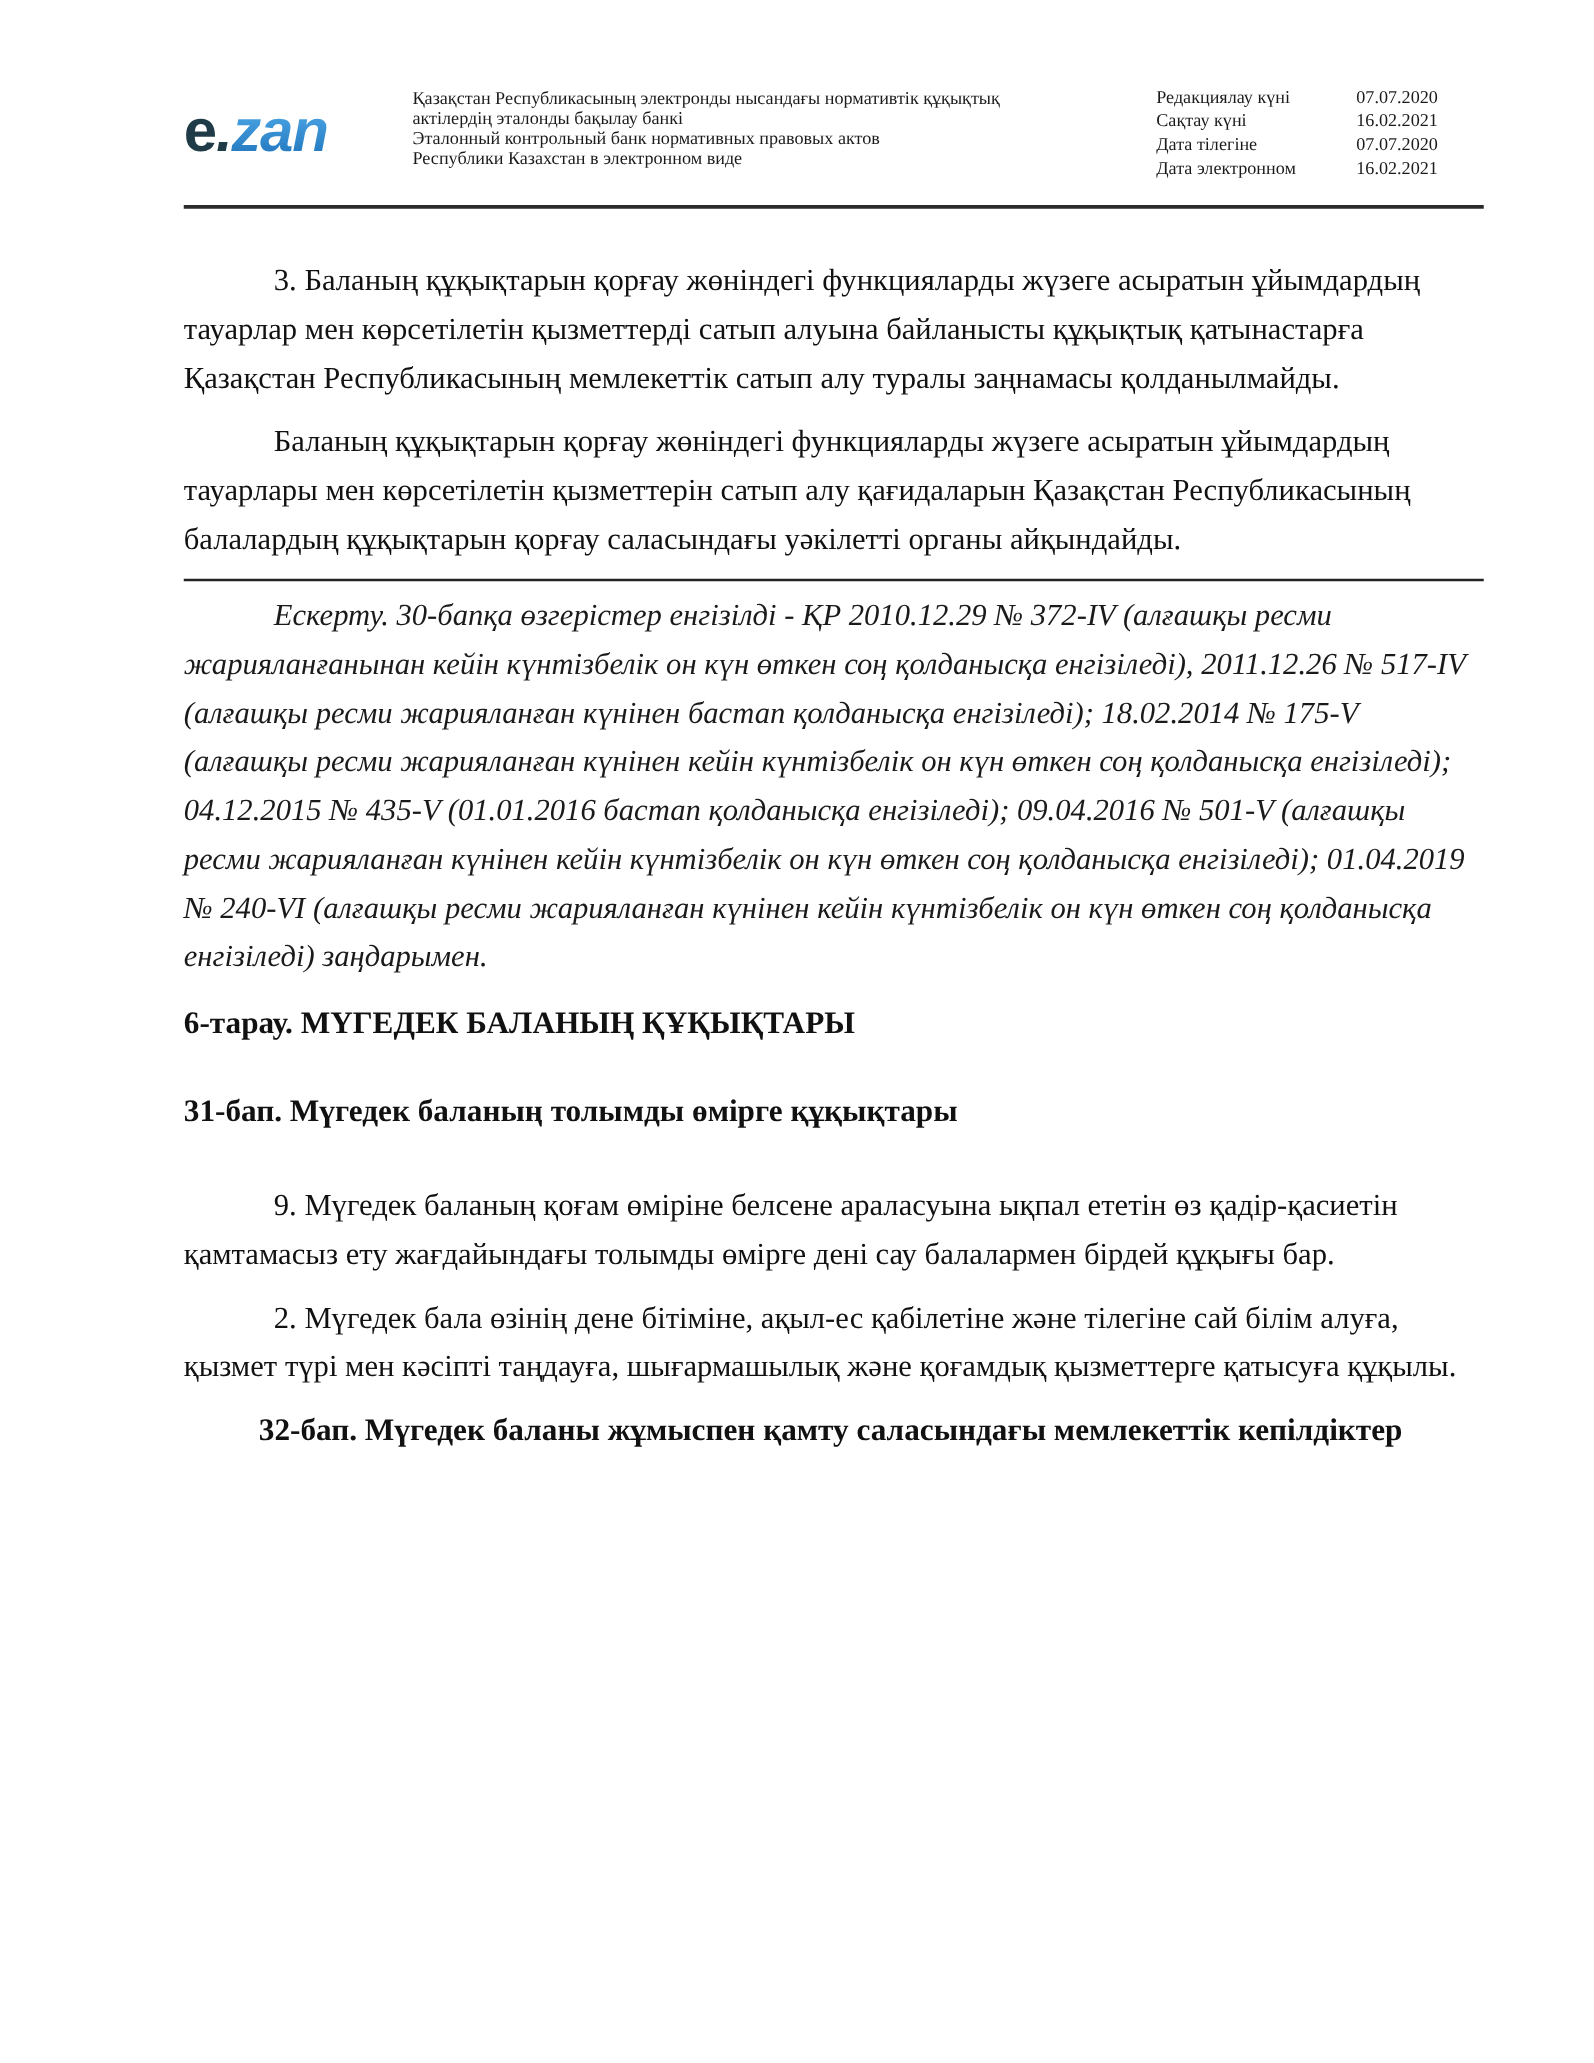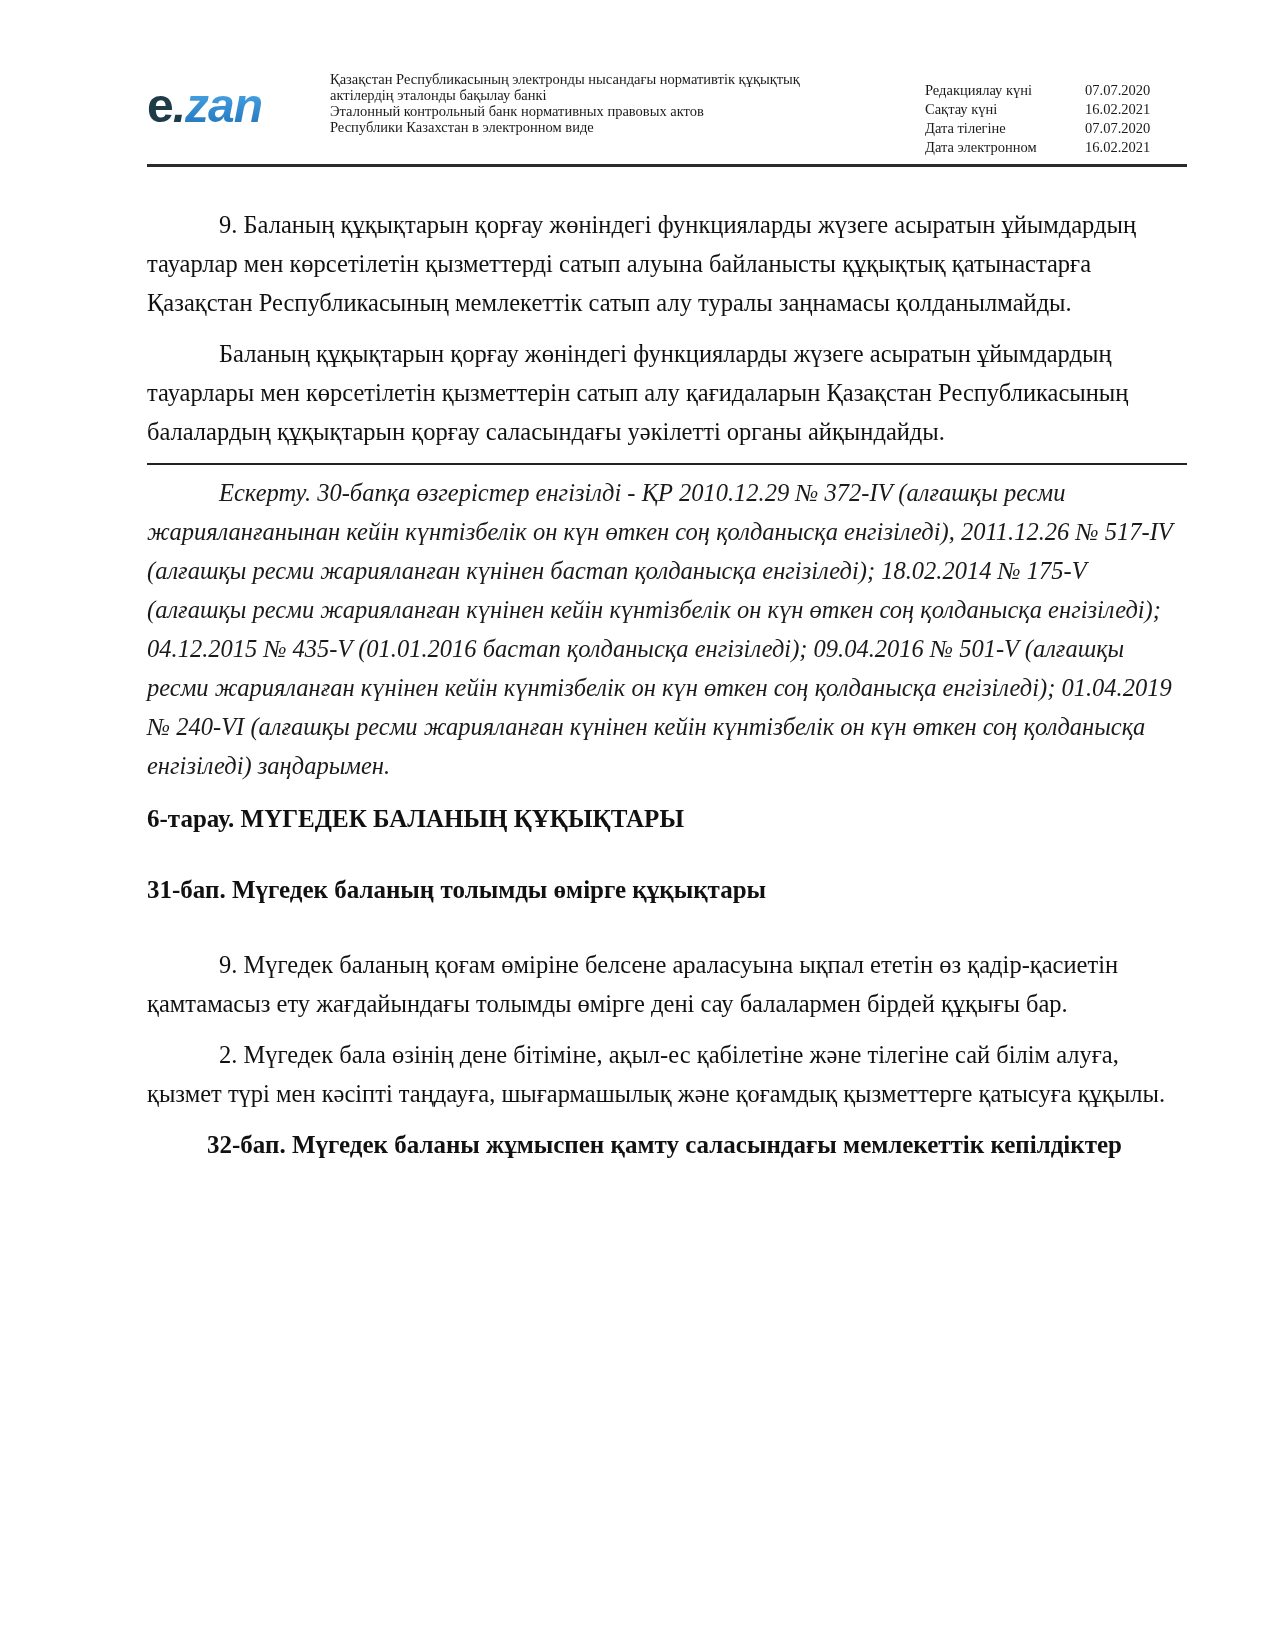--- a/index.html
+++ b/index.html
@@ -48,21 +48,21 @@
       top: 9px;
       width: 560px;
       font-size: 14.5px;
       line-height: 16px;
       color: #1a1a1a;
     }
     .header-source div { white-space: nowrap; }
     .header-dates {
       position: absolute;
       left: 778px;
-      top: 19px;
+      top: 7px;
       font-size: 14.5px;
       line-height: 19px;
       color: #1a1a1a;
     }
     .date-row { display: flex; white-space: nowrap; }
     .date-label { width: 160px; }
     .date-value { width: 90px; }
     .header-rule {
       position: absolute;
       left: 147px;
@@ -133,21 +133,21 @@
     </div>
     <div class="date-row">
       <span class="date-label">Дата электронном</span>
       <span class="date-value">16.02.2021</span>
     </div>
   </div>
 </div>
 <div class="header-rule"></div>
 
 <div class="content">
-  <p class="para">9. Баланың құқықтарын қорғау жөніндегі функцияларды жүзеге асыратын ұйымдардың тауарлар мен көрсетілетін қызметтерді сатып алуына байланысты құқықтық қатынастарға Қазақстан Республикасының мемлекеттік сатып алу туралы заңнамасы қолданылмайды.</p>
+  <p class="para">3. Баланың құқықтарын қорғау жөніндегі функцияларды жүзеге асыратын ұйымдардың тауарлар мен көрсетілетін қызметтерді сатып алуына байланысты құқықтық қатынастарға Қазақстан Республикасының мемлекеттік сатып алу туралы заңнамасы қолданылмайды.</p>
   <p class="para">Баланың құқықтарын қорғау жөніндегі функцияларды жүзеге асыратын ұйымдардың тауарлары мен көрсетілетін қызметтерін сатып алу қағидаларын Қазақстан Республикасының балалардың құқықтарын қорғау саласындағы уәкілетті органы айқындайды.</p>
   <div class="divider"></div>
   <p class="para note">Ескерту. 30-бапқа өзгерістер енгізілді - ҚР 2010.12.29 № 372-IV (алғашқы ресми жарияланғанынан кейін күнтізбелік он күн өткен соң қолданысқа енгізіледі), 2011.12.26 № 517-IV (алғашқы ресми жарияланған күнінен бастап қолданысқа енгізіледі); 18.02.2014 № 175-V (алғашқы ресми жарияланған күнінен кейін күнтізбелік он күн өткен соң қолданысқа енгізіледі); 04.12.2015 № 435-V (01.01.2016 бастап қолданысқа енгізіледі); 09.04.2016 № 501-V (алғашқы ресми жарияланған күнінен кейін күнтізбелік он күн өткен соң қолданысқа енгізіледі); 01.04.2019 № 240-VI (алғашқы ресми жарияланған күнінен кейін күнтізбелік он күн өткен соң қолданысқа енгізіледі) заңдарымен.</p>
   <h2 class="heading chapter">6-тарау. МҮГЕДЕК БАЛАНЫҢ ҚҰҚЫҚТАРЫ</h2>
   <h3 class="heading article">31-бап. Мүгедек баланың толымды өмірге құқықтары</h3>
   <p class="para">9. Мүгедек баланың қоғам өміріне белсене араласуына ықпал ететін өз қадір-қасиетін қамтамасыз ету жағдайындағы толымды өмірге дені сау балалармен бірдей құқығы бар.</p>
   <p class="para">2. Мүгедек бала өзінің дене бітіміне, ақыл-ес қабілетіне және тілегіне сай білім алуға, қызмет түрі мен кәсіпті таңдауға, шығармашылық және қоғамдық қызметтерге қатысуға құқылы.</p>
   <h3 class="heading article2">32-бап. Мүгедек баланы жұмыспен қамту саласындағы мемлекеттік кепілдіктер</h3>
 </div>
 

